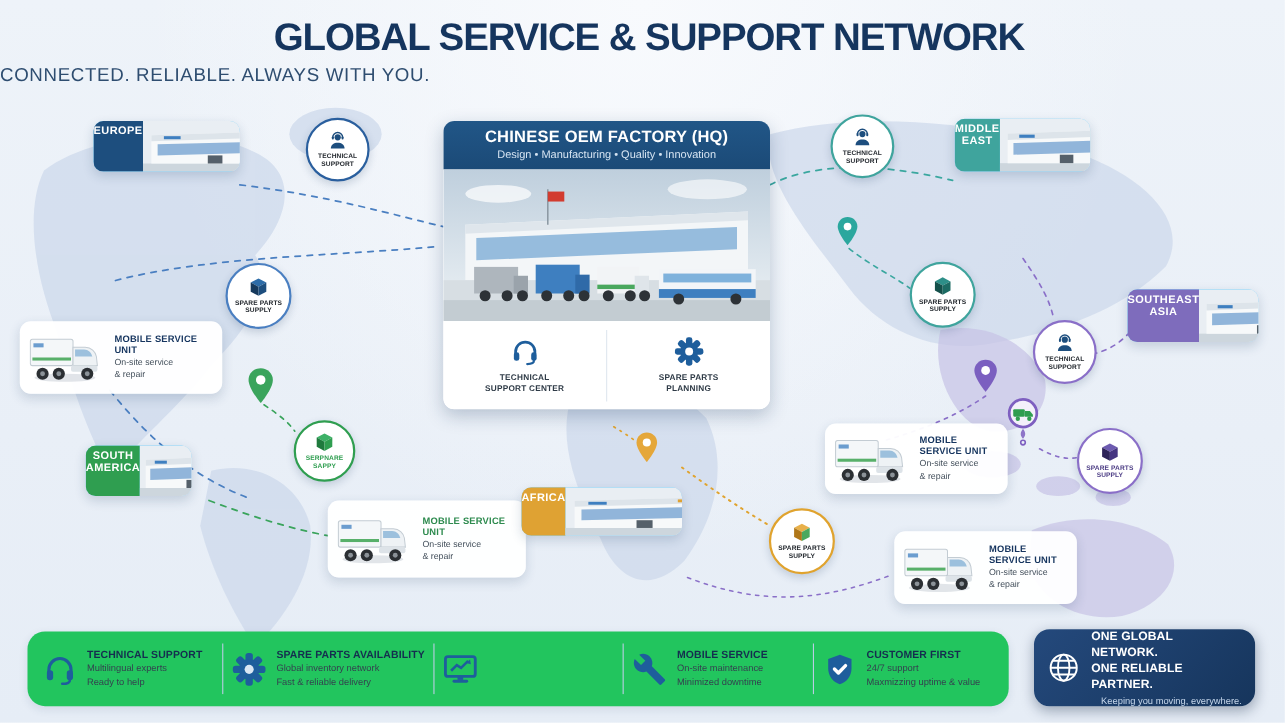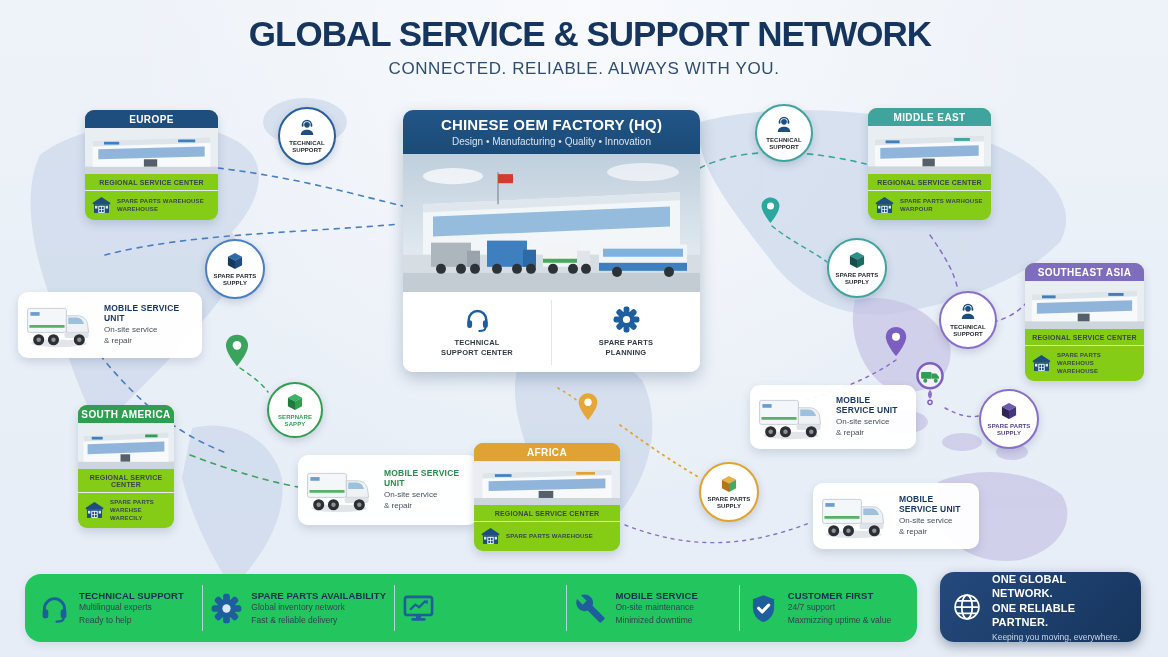--- a/index.html
+++ b/index.html
@@ -7,27 +7,27 @@
     width:1168px;height:657px;position:relative;overflow:hidden;
     font-family:"Liberation Sans",sans-serif;
     background:
       radial-gradient(ellipse at 50% 0%, #f8fafd 0%, rgba(248,250,253,0) 55%),
       linear-gradient(180deg,#eef3f9 0%, #e9eff7 60%, #e6edf6 100%);
   }
   .abs{position:absolute;}
   
   .page-title{left:12px;right:0;top:14px;text-align:center;font-size:35px;font-weight:800;
     color:#15355e;letter-spacing:-1px;}
-  .page-subtitle{left:0;right:0;top:59px;text-align:center;font-size:17px;font-weight:500;
+  .page-subtitle{left:0;right:0;top:59px;font-size:17px;font-weight:500;
     color:#2e4d70;letter-spacing:.6px;}
   
   #map-layer{left:0;top:0;width:1168px;height:657px;z-index:0;}
   
-  .region-card{background:#84cc16;border-radius:9px;box-shadow:0 4px 10px rgba(30,60,100,.18);
-    overflow:hidden;display:flex;flex-direction:column;z-index:3;}
+  .region-card{background:#7dd3fc;border-radius:9px;box-shadow:0 4px 10px rgba(30,60,100,.18);
+    overflow:hidden;display:flex;flex-direction:row;z-index:3;}
   .region-header{color:#fff;font-size:10px;font-weight:700;text-align:center;
     padding:4px 0 3px;letter-spacing:.4px;}
   .region-photo{width:100%;flex:none;}
   .region-photo svg{display:block;width:100%;height:100%;}
   .region-service{font-size:7px;font-weight:700;color:#3b4450;text-align:center;
     padding:5px 2px 4px;border-bottom:1px solid #e4ebf3;letter-spacing:.2px;}
   .region-warehouse{display:flex;align-items:center;gap:6px;padding:5px 7px 6px;}
   .wh-icon{width:19px;height:18px;flex:none;}
   .wh-icon svg{display:block;width:100%;height:100%;}
   .wh-text{display:flex;flex-direction:column;}
@@ -96,21 +96,21 @@
   .f-icon{width:31px;height:31px;flex:none;} .f-icon svg{display:block;width:100%;height:100%;}
   .f-col{display:flex;flex-direction:column;}
   .f-title{font-size:9.5px;font-weight:800;color:#152e4f;white-space:nowrap;letter-spacing:.1px;}
   .f-line{font-size:8.5px;color:#34424f;line-height:1.35;margin-top:1px;}
   .banner{left:940px;top:572px;width:201px;height:70px;border-radius:14px;
     background:linear-gradient(135deg,#24497c,#16355c);display:flex;align-items:center;gap:10px;
     padding:0 12px;box-sizing:border-box;z-index:4;box-shadow:0 4px 12px rgba(10,30,60,.35);}
   .banner-icon{width:30px;height:30px;flex:none;} .banner-icon svg{display:block;width:100%;height:100%;}
   .banner-col{display:flex;flex-direction:column;}
   .banner-line{font-size:11px;font-weight:800;color:#fff;line-height:1.3;letter-spacing:.1px;}
-  .banner-tag{font-size:8.5px;color:#c6d7ec;margin-top:3px;}
+  .banner-tag{font-size:8.5px;color:#c6d7ec;margin-top:3px;text-align:right;}
 </style>
 </head>
 <body>
 
 <svg id="map-layer" class="abs" viewBox="0 0 1168 657">
   <g fill="#c9d6ea" opacity="0.65">
     <path d="M40,155 C85,120 185,112 235,140 C272,160 262,200 232,232 C252,262 222,302 192,332 C162,372 122,402 102,432 C82,402 62,342 52,302 C32,252 22,192 40,155 Z"></path>
     <ellipse cx="305" cy="122" rx="42" ry="24"></ellipse>
     <path d="M192,428 C232,418 272,438 282,478 C287,518 262,558 232,588 C212,558 192,518 182,478 Z"></path>
     <ellipse cx="495" cy="165" rx="70" ry="38"></ellipse>

